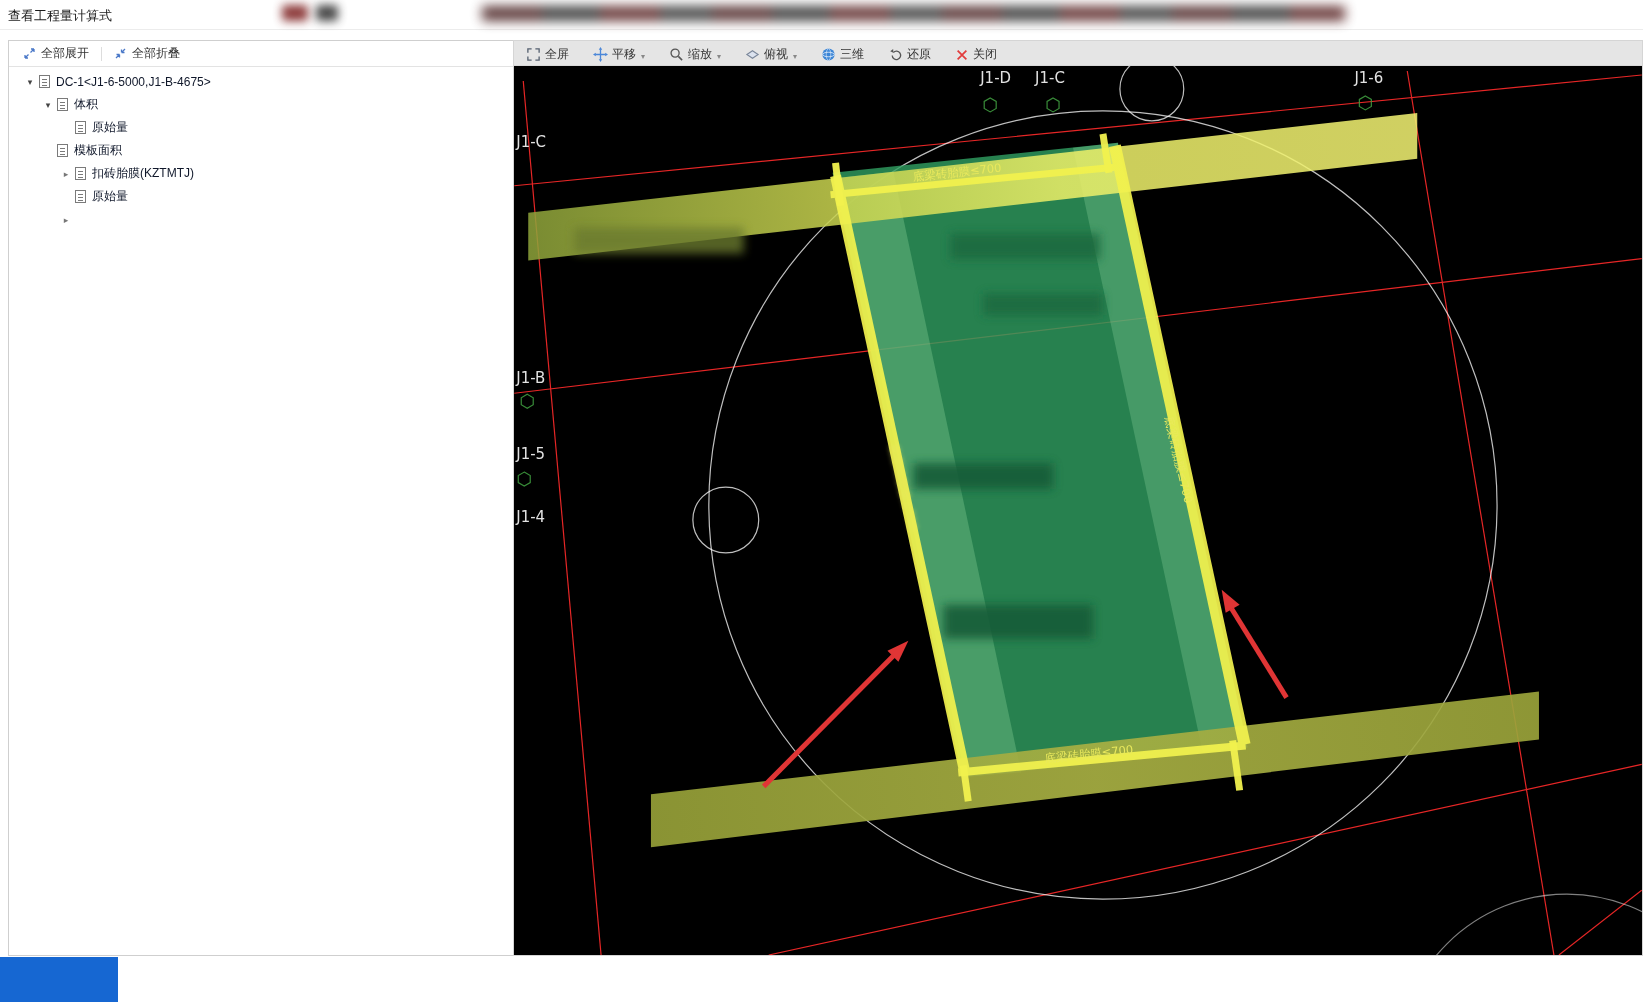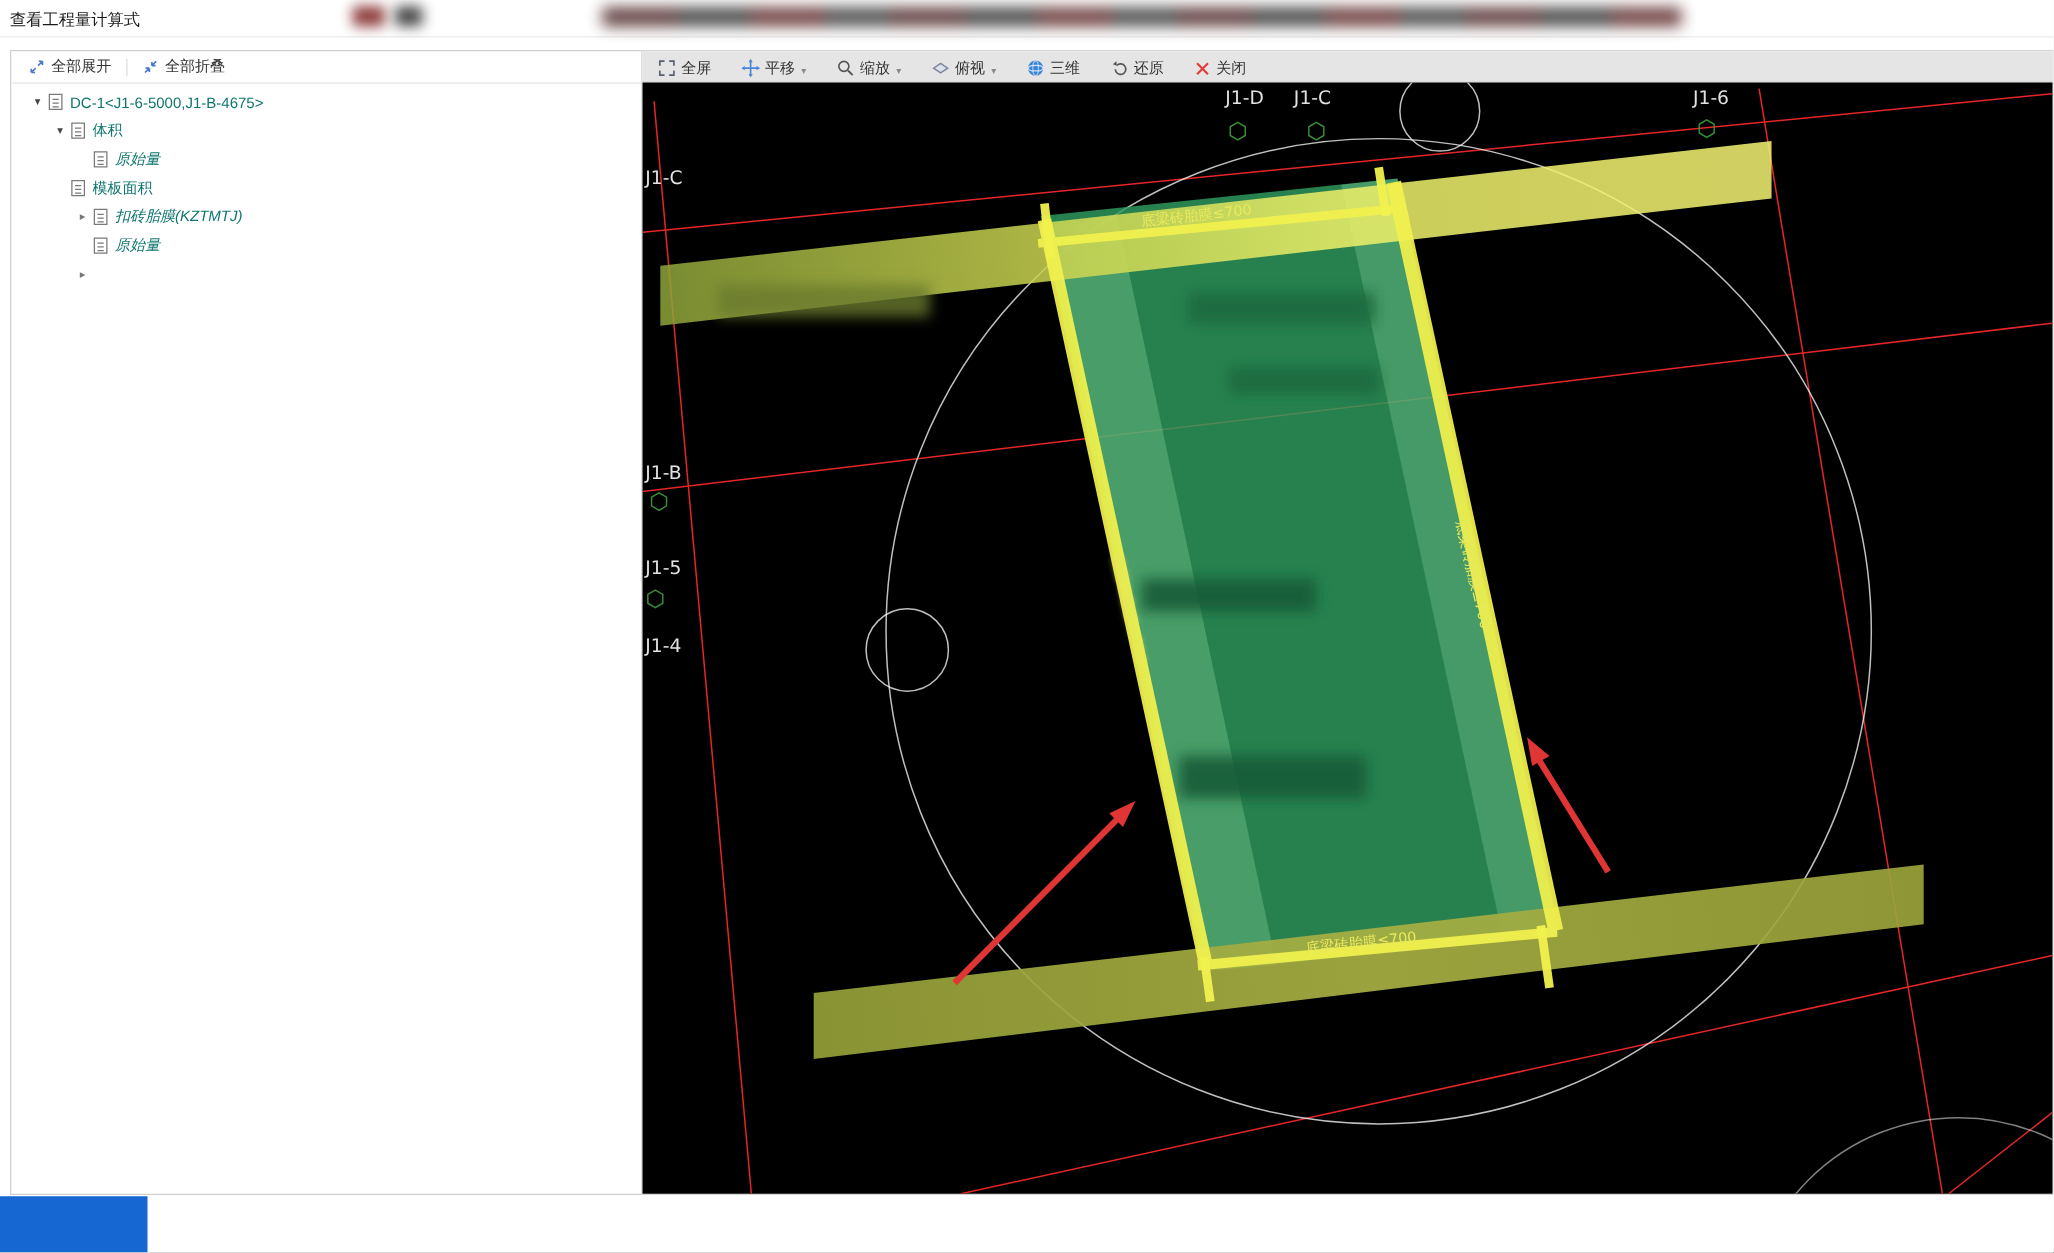--- a/index.html
+++ b/index.html
@@ -13,22 +13,22 @@
   .blur-blob { position:absolute; top:5px; height:16px; border-radius:3px; filter:blur(5px); opacity:.85; }
   .blur-bar { position:absolute; top:6px; height:15px; filter:blur(6px); opacity:.8;
     background:repeating-linear-gradient(90deg,#3a0f0f 0 60px,#1c1c1c 60px 118px,#4a1010 118px 178px,#242424 178px 230px); }
 
   
   .left-panel { position:absolute; left:8px; top:40px; width:516px; height:916px; background:#fff; border:1px solid #cfcfcf; }
   .lp-toolbar { height:26px; display:flex; align-items:center; padding-left:10px; border-bottom:1px solid #e3e3e3; }
   .tbtn { display:flex; align-items:center; gap:5px; background:transparent; border:none; font-size:12px; color:#333; font-family:inherit; cursor:default; padding:2px 4px; }
   .vsep { width:1px; height:14px; background:#ddd; margin:0 8px; }
   .tree { padding-top:3px; }
-  .tree-row { display:flex; align-items:center; height:23px; font-size:12px; color:#0f766e; }
-  .indent0 { padding-left:14px; } .indent1 { padding-left:32px;justify-content:space-between; } .indent2 { padding-left:50px;font-style:italic; }
+  .tree-row { display:flex; align-items:center; height:23px; font-size:12px; color:#0f172a; }
+  .indent0 { padding-left:14px; } .indent1 { padding-left:32px;justify-content:space-between; } .indent2 { padding-left:50px; }
   .expander { width:14px; display:inline-block; text-align:center; color:#555; font-size:9px; flex:0 0 14px; }
   .expander.expanded::before { content:"▾"; color:#444; }
   .expander.collapsed::before { content:"▸"; color:#777; }
   .row-content { display:flex; align-items:center; gap:6px; flex:1 1 auto; height:21px; padding-left:2px; }
   .row-content.selected { background:#cbe6fa; }
   .doc-icon { width:11px; height:13px; border:1px solid #7a7a7a; background:#fff; position:relative; flex:0 0 11px; }
   .doc-icon::before { content:""; position:absolute; left:2px; right:2px; top:3px; height:1px; background:#7a7a7a; box-shadow:0 3px 0 #7a7a7a, 0 6px 0 #7a7a7a; }
   .tree-label { white-space:nowrap; }
 
   

